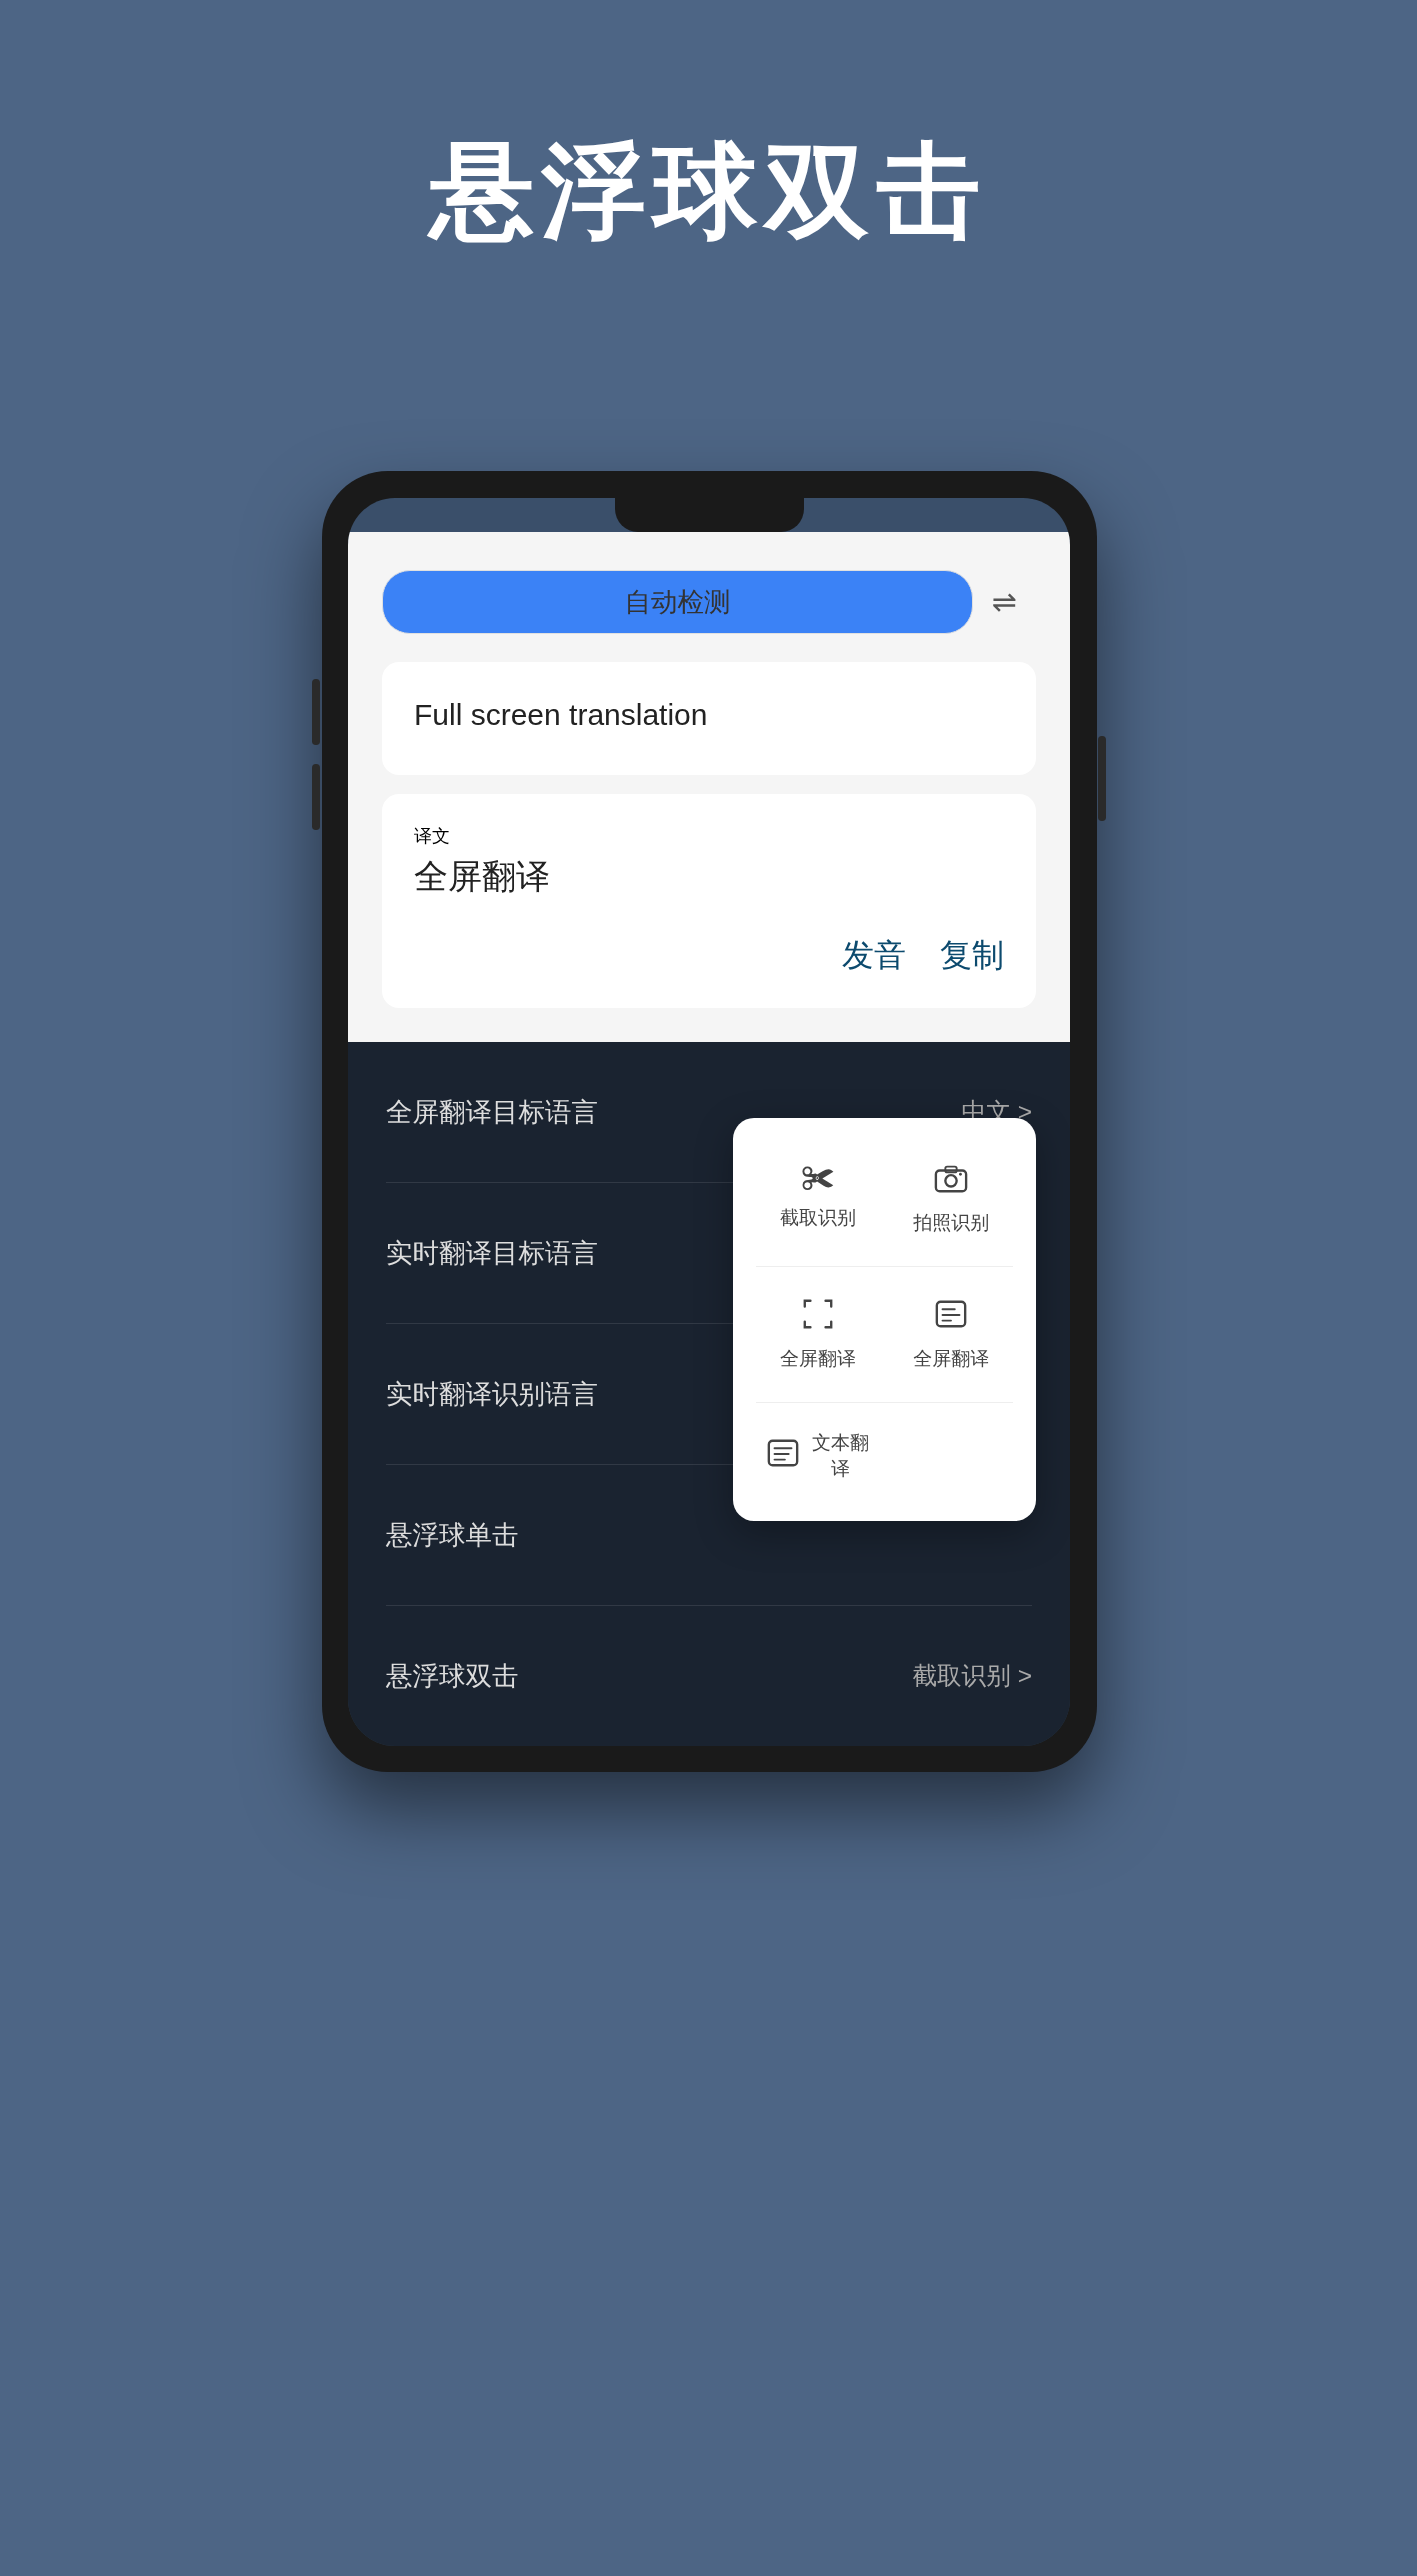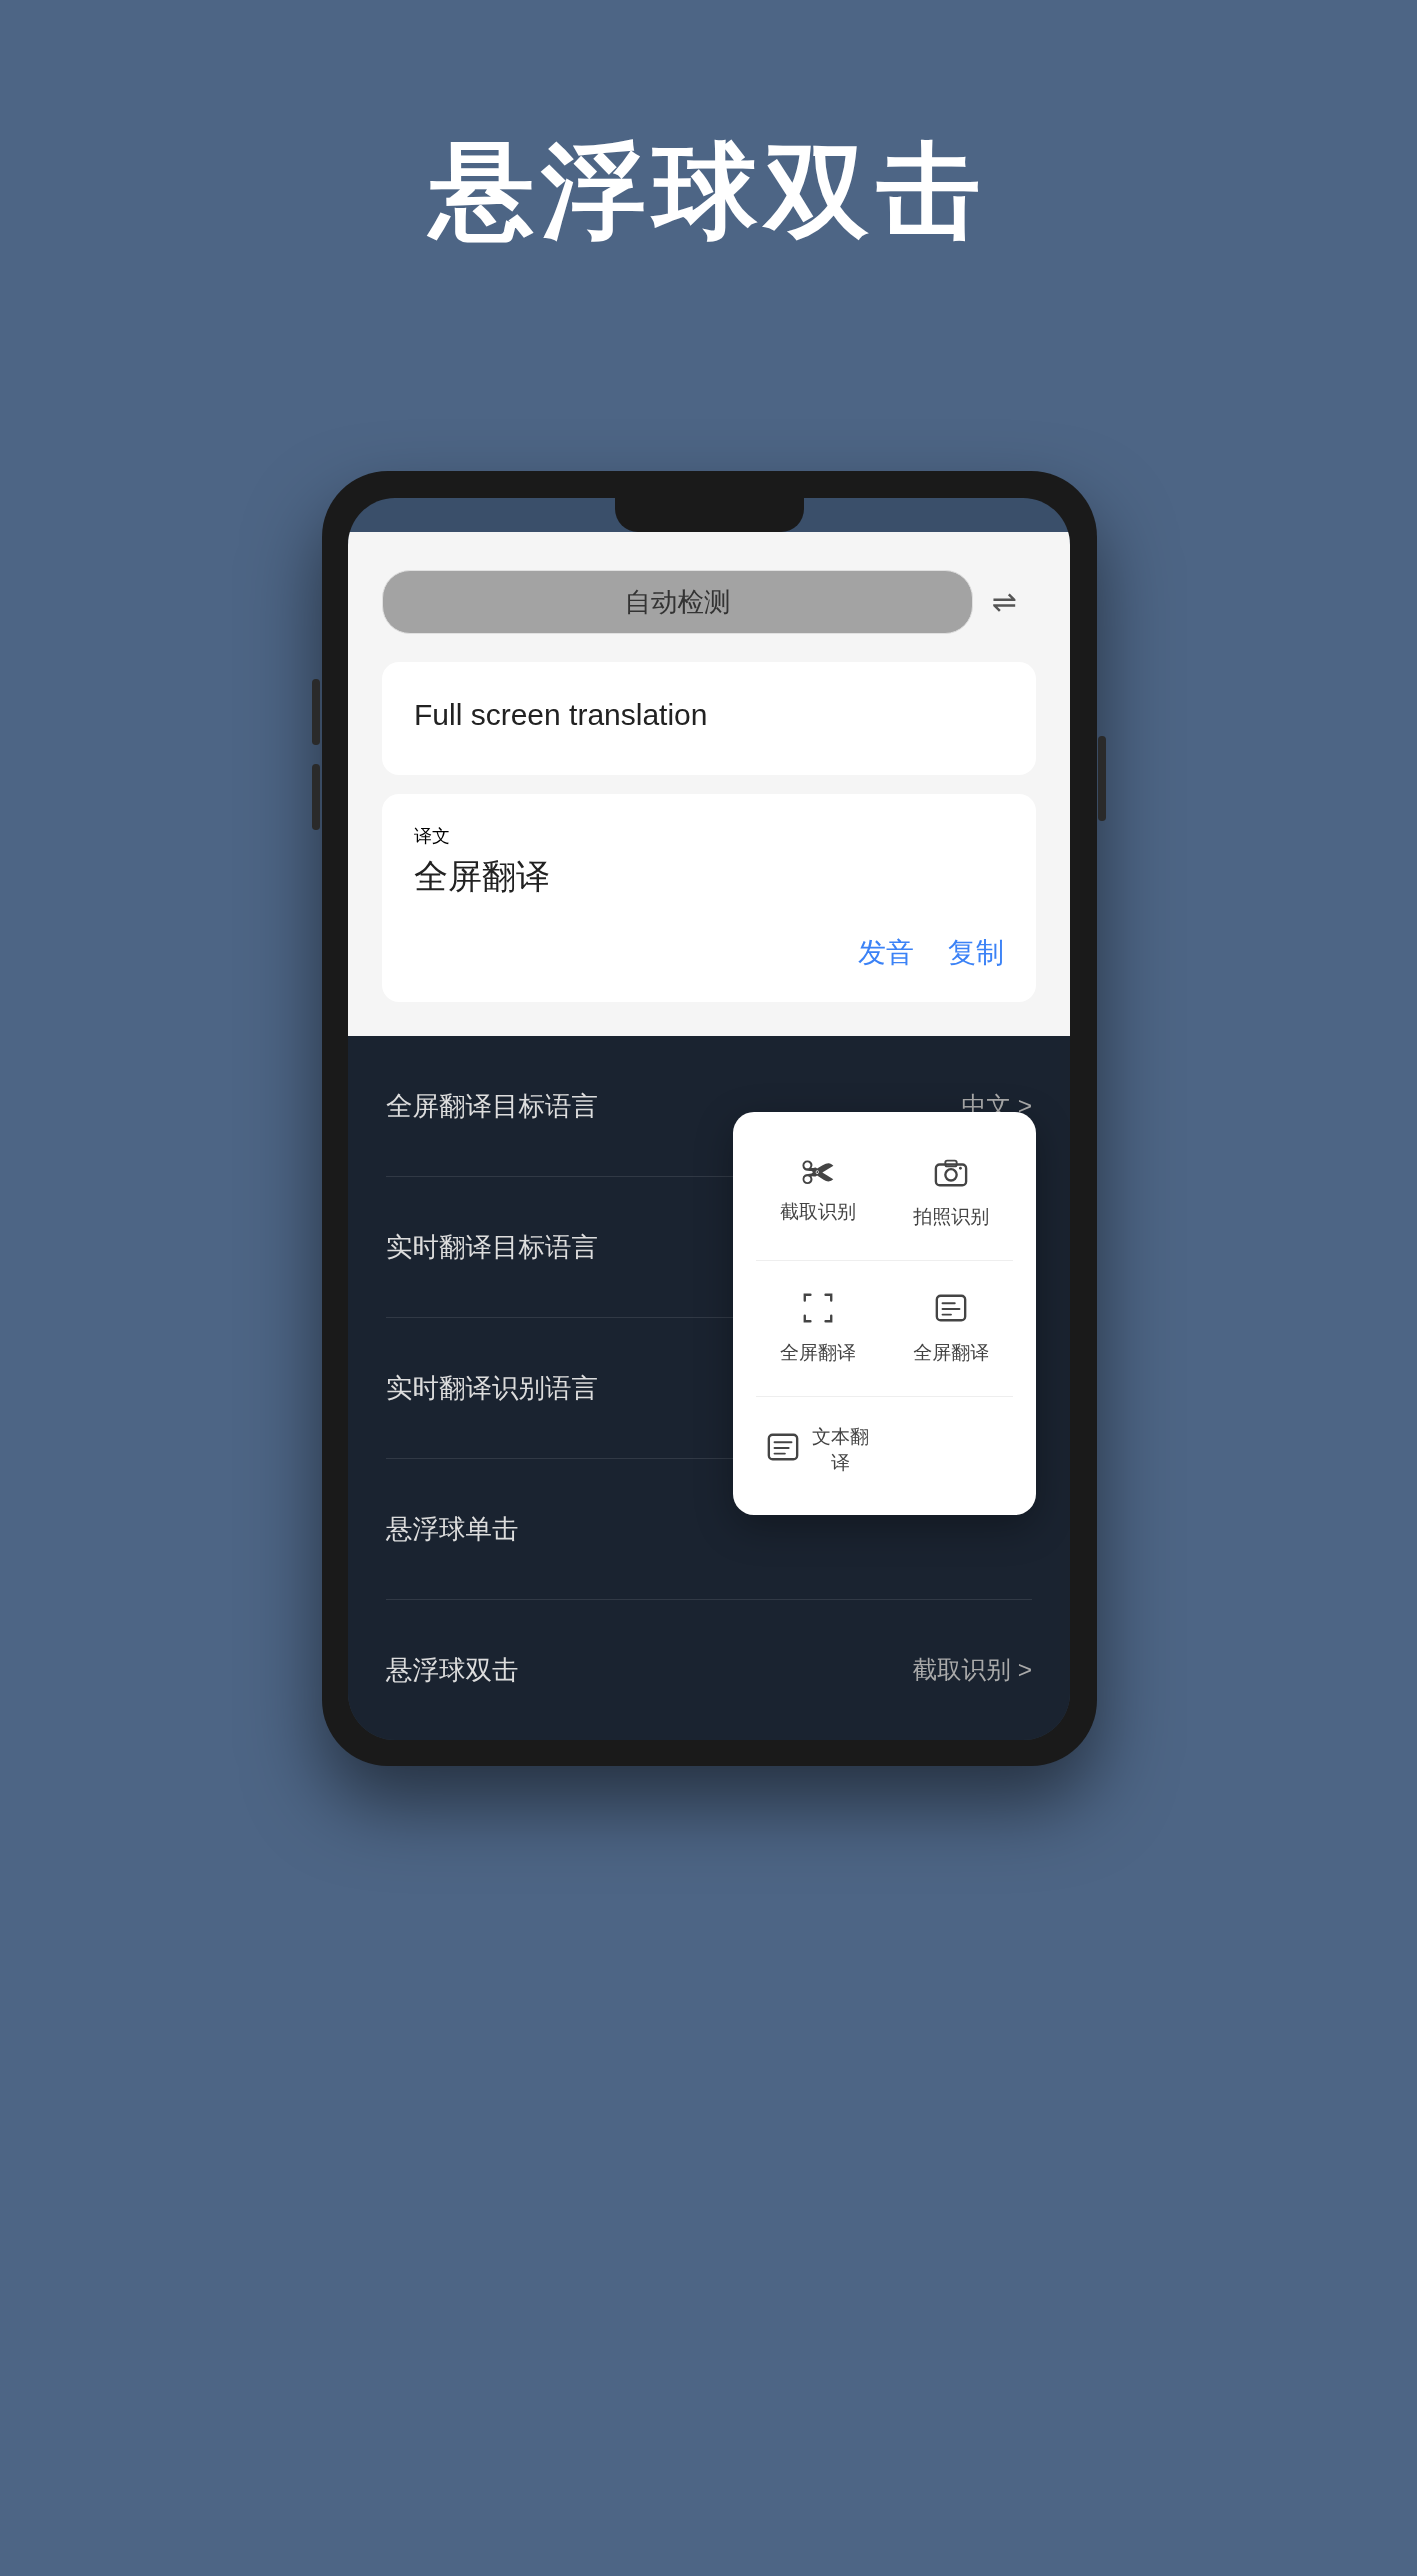--- a/index.html
+++ b/index.html
@@ -96,21 +96,21 @@
 
     
     .lang-bar {
       display: flex;
       align-items: center;
       justify-content: space-between;
       margin-bottom: 28px;
     }
 
     .lang-btn {
-      background: #a3a3a3;
+      background: #3b82f6;
       border: 1.4px solid #e0e0e0;
       border-radius: 28px;
       padding: 13.2px 38px;
       font-size: 26.5px;
       color: #333;
       flex: 1;
       text-align: center;
     }
 
     .swap-icon {
@@ -156,22 +156,22 @@
       margin-bottom: 34px;
     }
 
     .result-actions {
       display: flex;
       justify-content: flex-end;
       gap: 34px;
     }
 
     .action-btn {
-      font-size: 28px;
-      color: #3b82f6;
+      font-size: 32px;
+      color: #0c4a6e;
     }
 
     
     .settings-list {
       background: rgba(0,0,0,0.55);
       padding: 0 38px;
       position: relative;
     }
 
     .settings-item {

